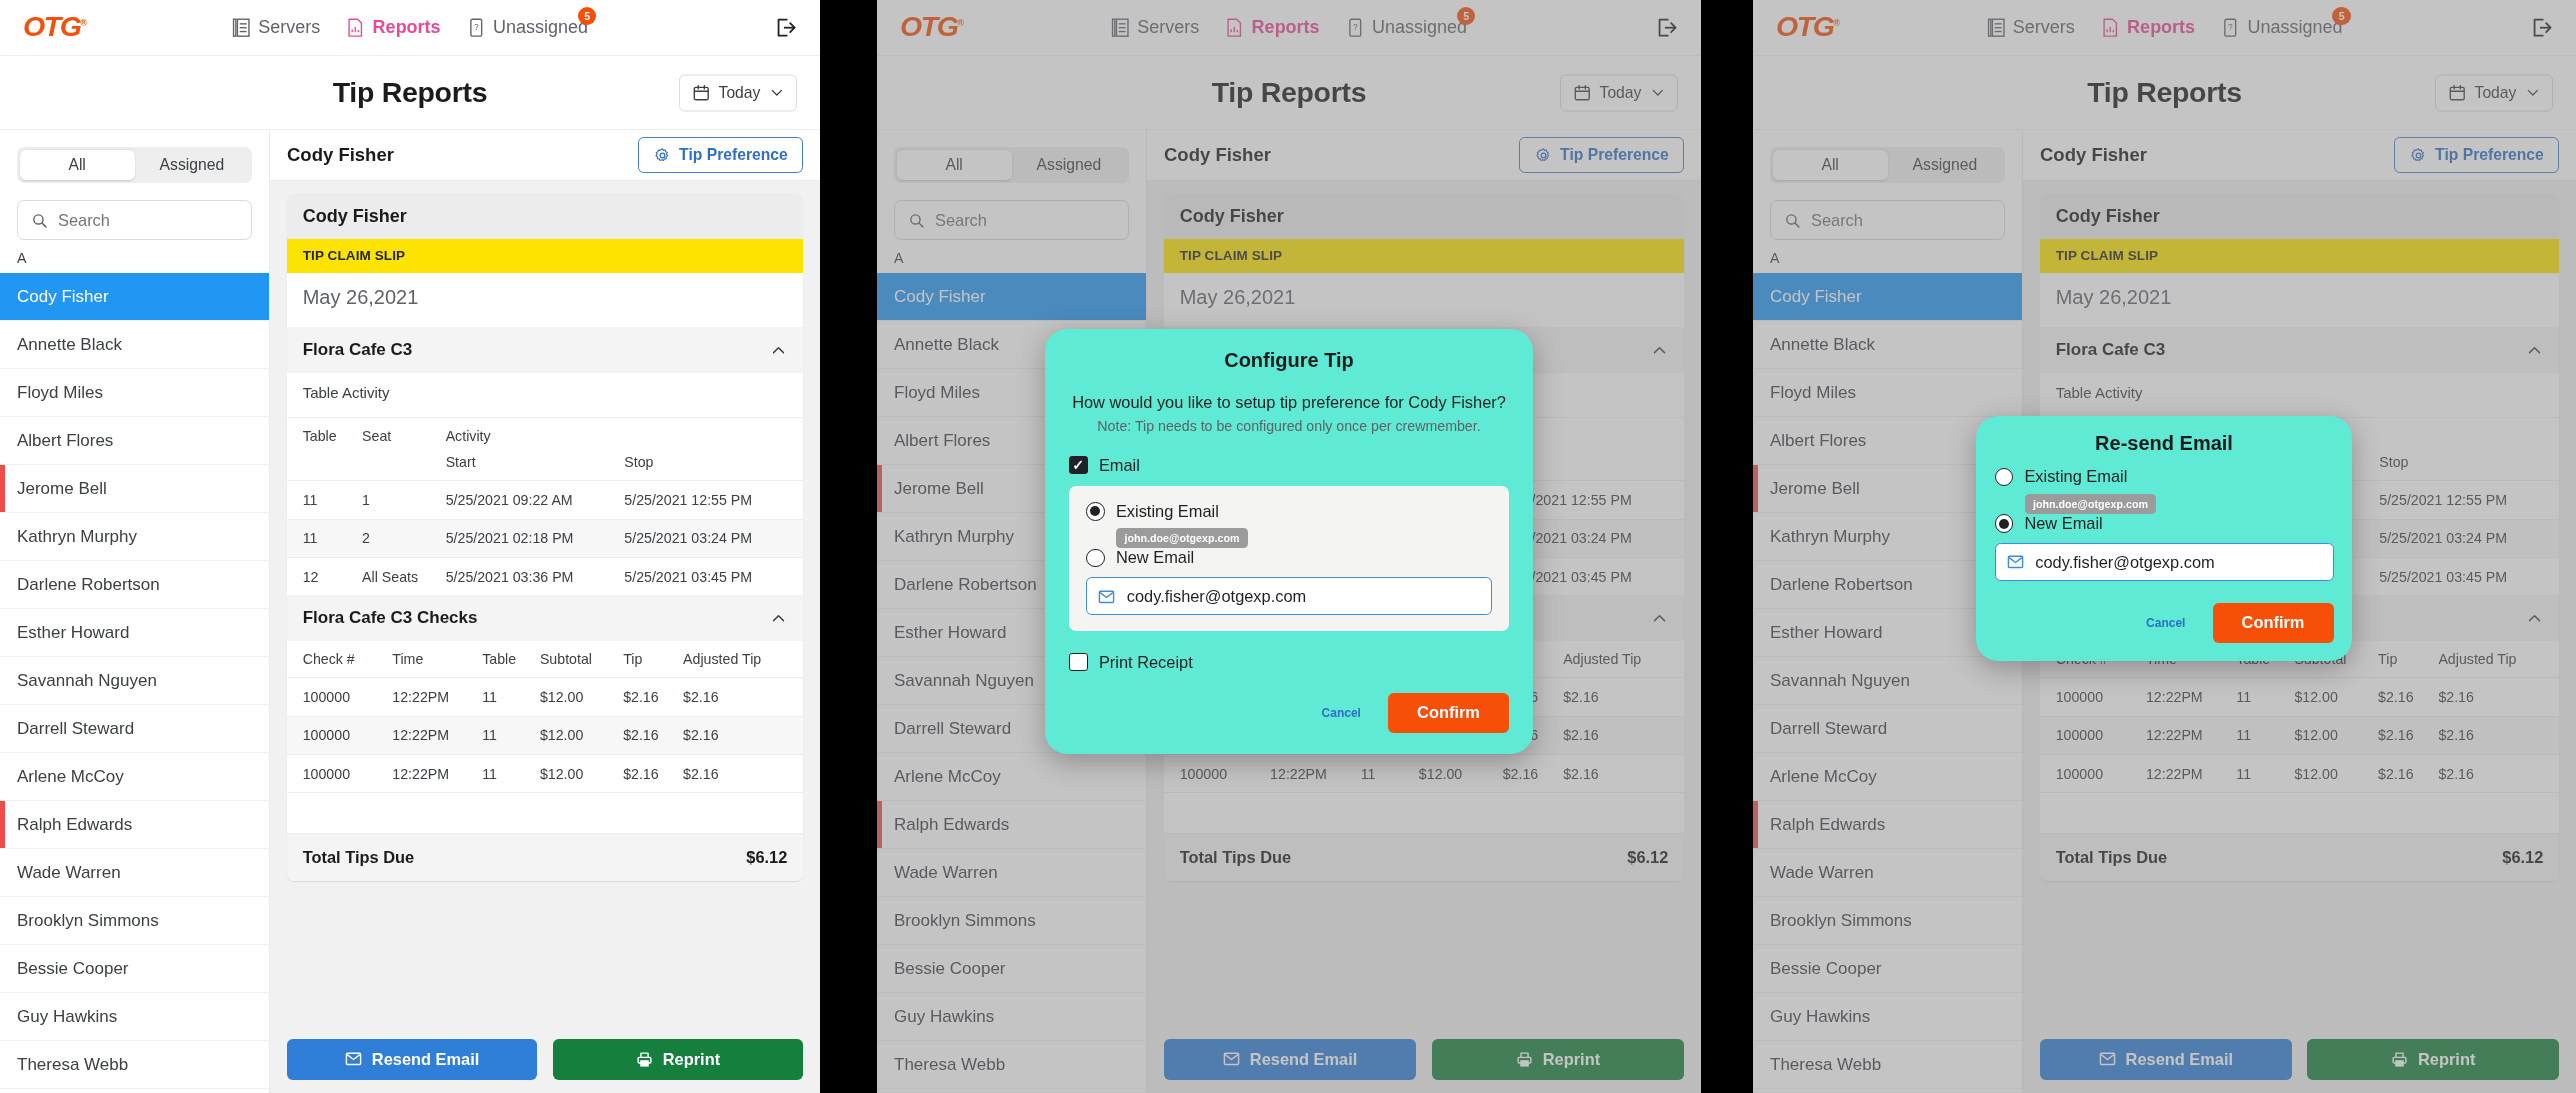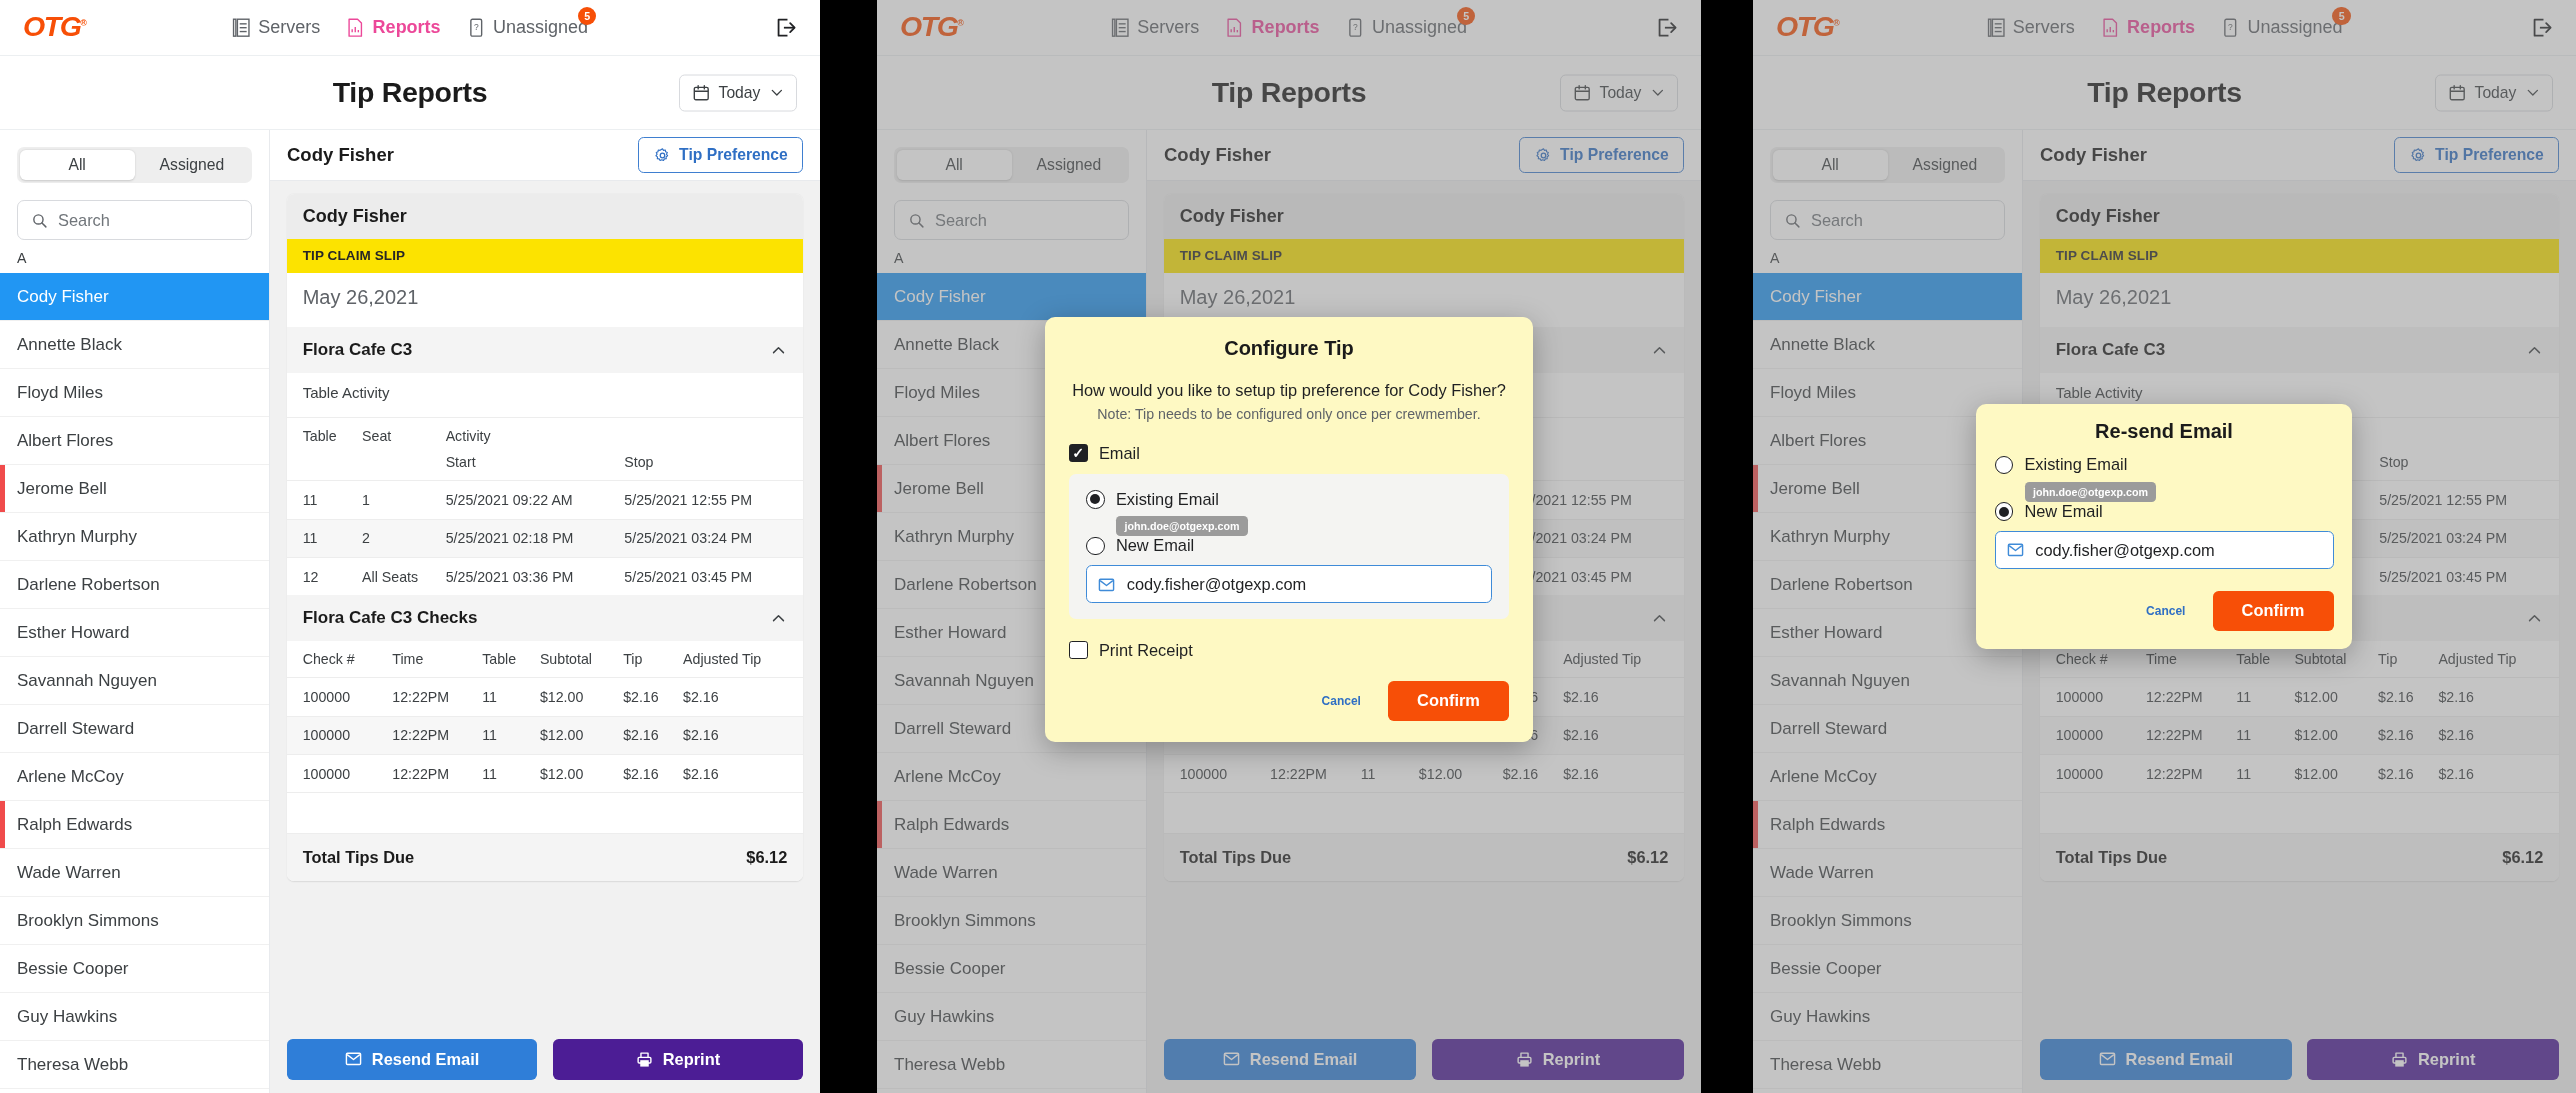--- a/index.html
+++ b/index.html
@@ -142,27 +142,28 @@
   }
   .total-bar .amt { margin-left: auto; }
 
   .action-bar { height: 68px; background: #f1f1f1; display: flex; align-items: center; gap: 15.7px; padding: 0 17px; }
   .btn-wide {
     flex: 1; height: 41px; border-radius: 5.7px; display: flex; align-items: center;
     justify-content: center; gap: 10px; font-size: 16.4px; font-weight: 700; color: #fff;
     border: 0; cursor: pointer; font-family: "Liberation Sans", sans-serif;
   }
   .btn-blue { background: #2f7ed8; }
-  .btn-orange { background: #4c1d95; text-align: right; }
+  .btn-orange { background: #15803d; text-align: right; }
 
   
   .modal-layer { position: absolute; inset: 0; z-index: 80; display: flex; }
   .modal {
-    background: #fef9c3; border-radius: 10px; box-shadow: 0 7.1px 28.5px rgba(0,0,0,.28);
+    background: #5eead4; border-radius: 22px; box-shadow: 0 7.1px 28.5px rgba(0,0,0,.28);
     position: absolute;
+    margin-top: 12px;
   }
   #configure-tip-modal { width: 488px; left: 168px; top: 317px; padding: 20px 24px 21.4px; }
   #resend-modal { width: 376px; left: 223px; top: 404px; padding: 15.7px 18.5px 18.5px; }
 
   .modal-title { text-align: center; font-size: 20px; font-weight: 700; color: #1b1b1b; }
   .modal-q { text-align: center; font-size: 16.4px; color: #1f2022; margin-top: 18.5px; line-height: 1.35; }
   .modal-note { text-align: center; font-size: 14.2px; color: #5f6368; margin-top: 5.7px; }
 
   .chk-row { display: flex; align-items: center; gap: 11.4px; margin-top: 21.4px; cursor: pointer; }
   .chk {

